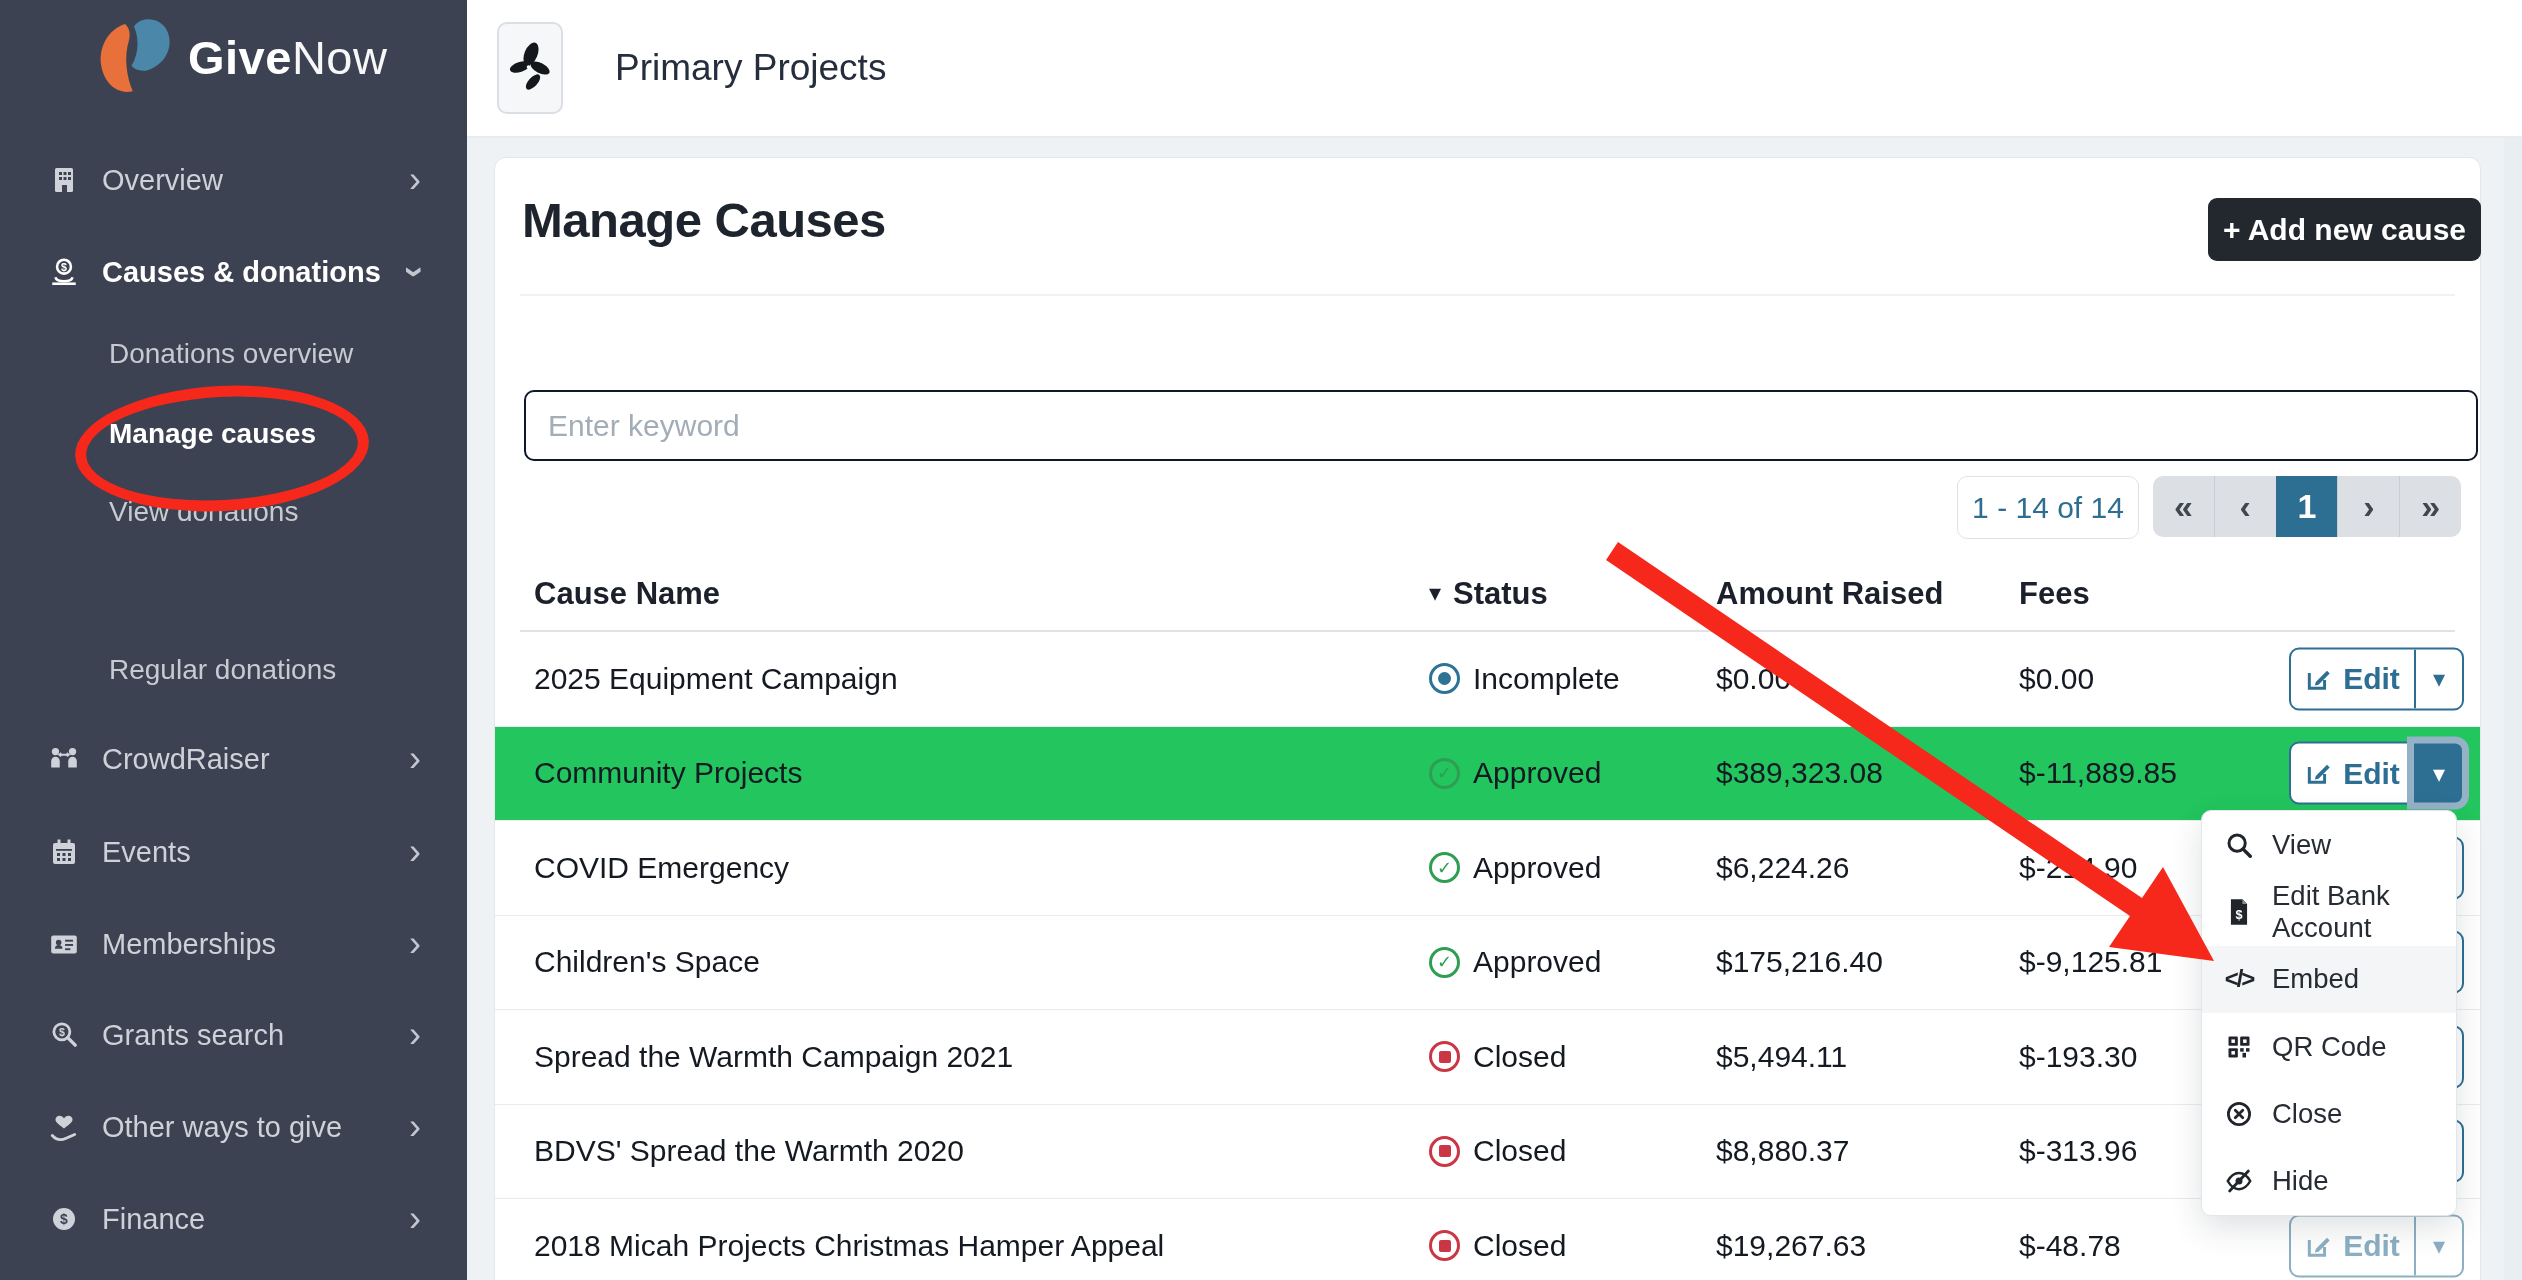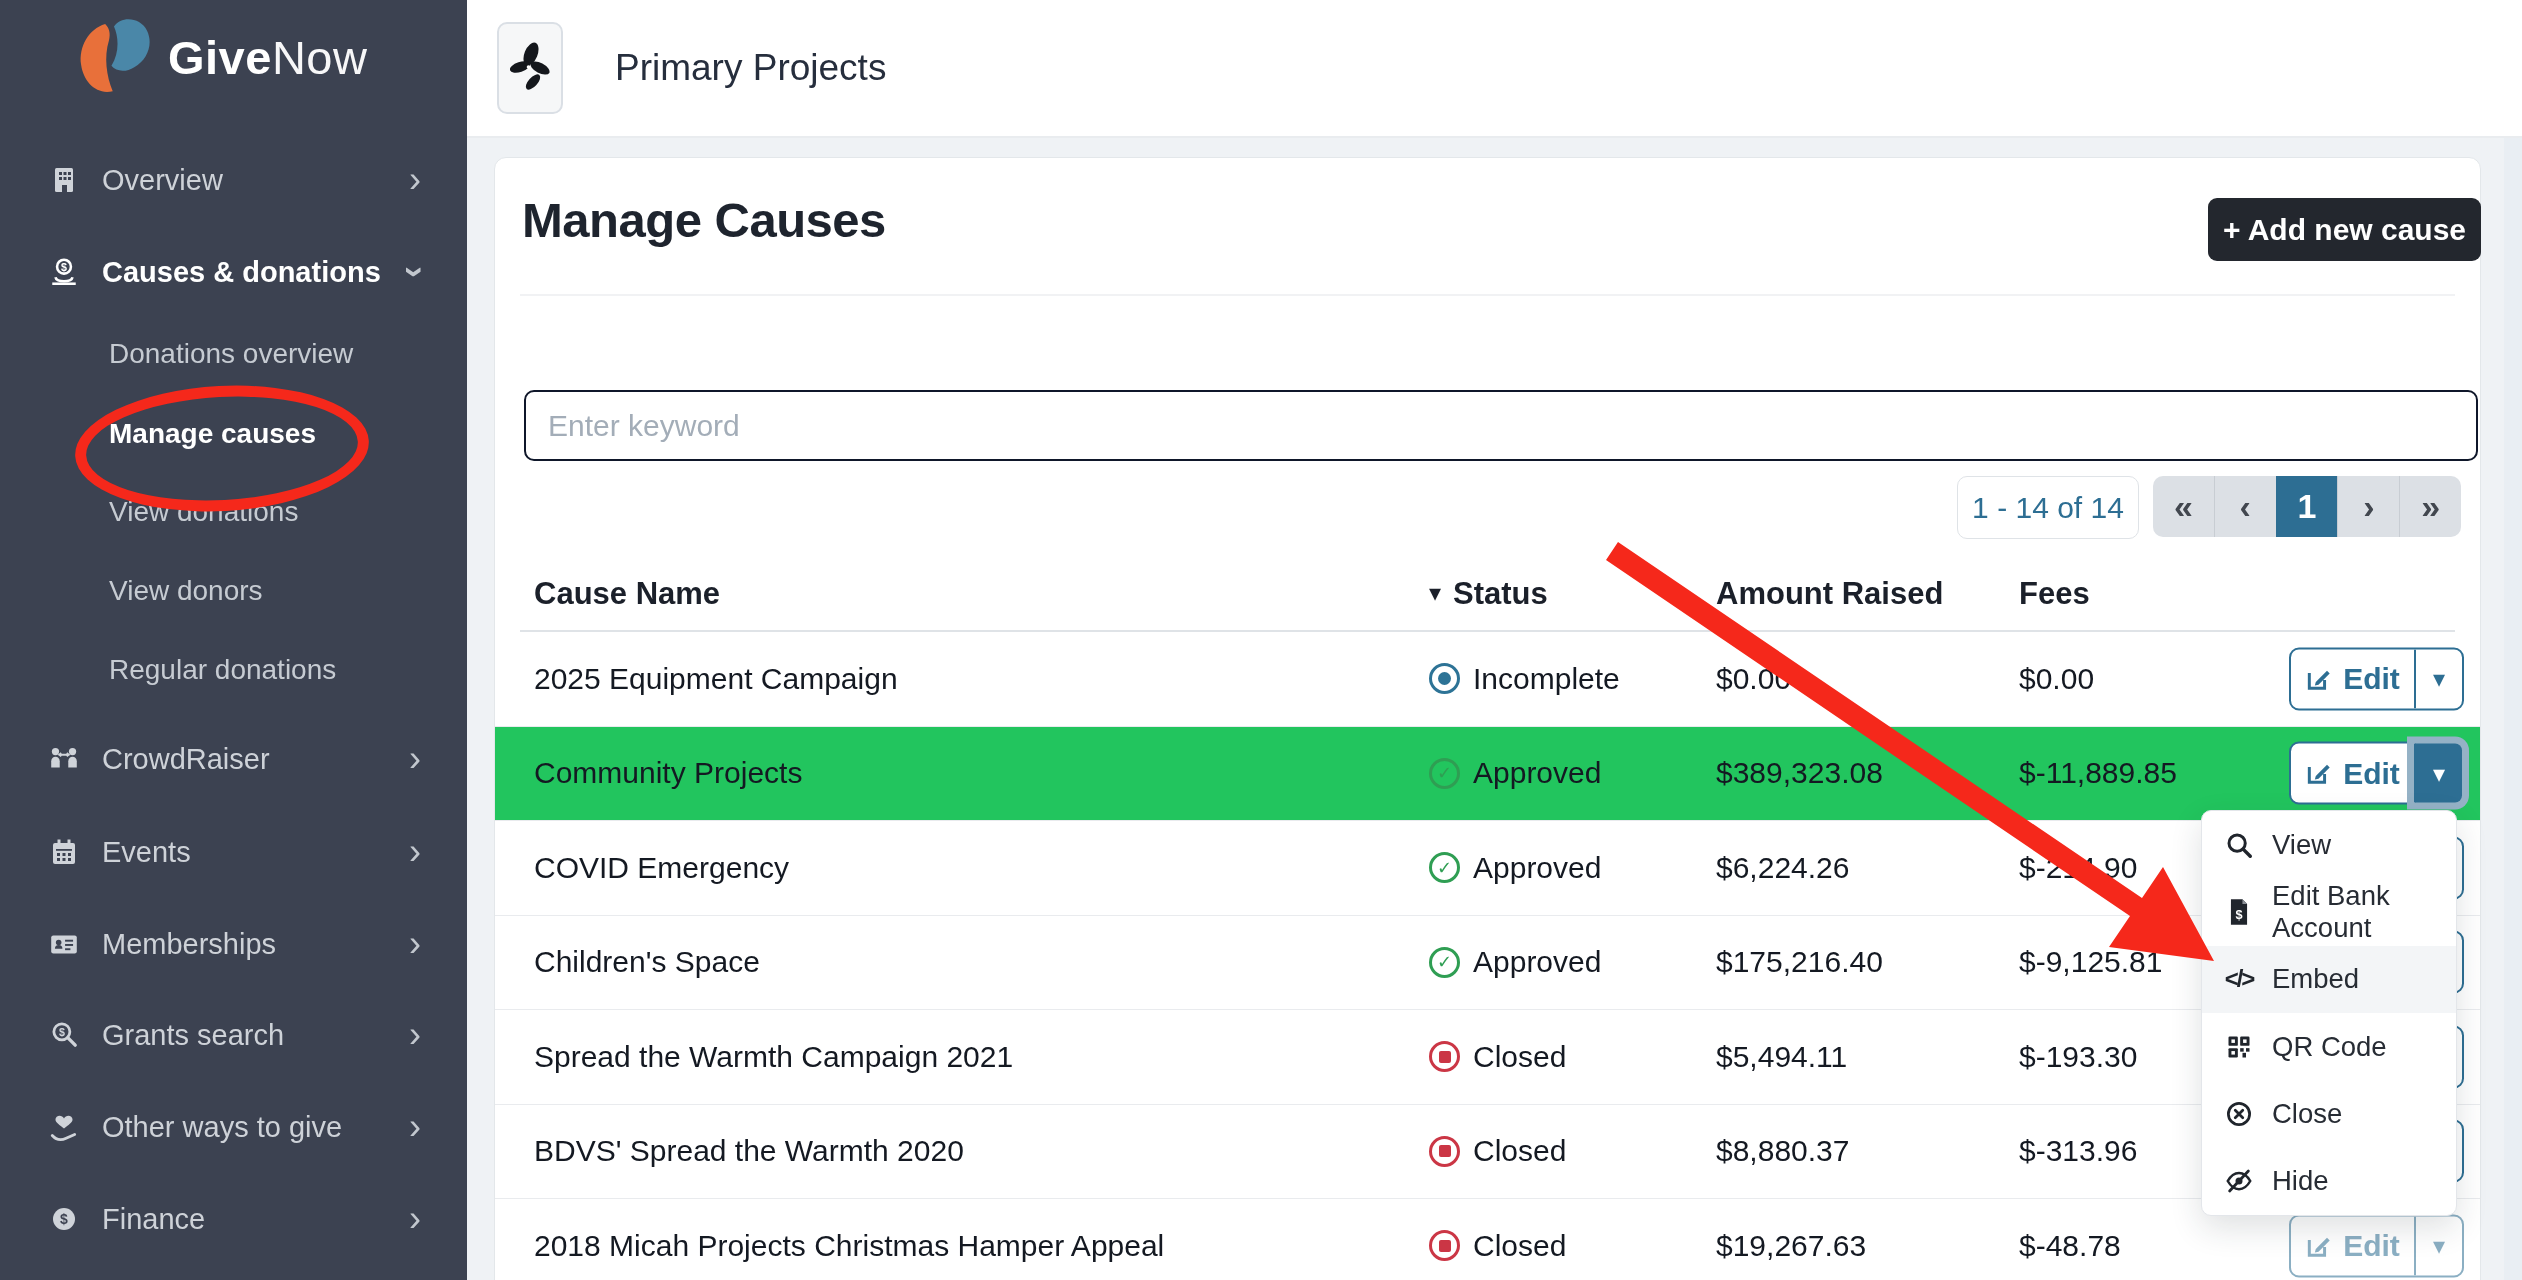--- a/index.html
+++ b/index.html
@@ -3,21 +3,21 @@
 <meta charset="utf-8">
 <style>
   html,body{margin:0;padding:0;}
   body{
     width:2522px;height:1280px;position:relative;overflow:hidden;
     font-family:"Liberation Sans","DejaVu Sans",sans-serif;
     background:#eff2f5;color:#20252c;
   }
   
   .sidebar{position:absolute;left:0;top:0;width:467px;height:1280px;background:#3c4251;z-index:5;}
-  .logo{position:absolute;left:76px;top:16px;display:flex;align-items:center;}
+  .logo{position:absolute;left:96px;top:16px;display:flex;align-items:center;}
   .logo-text{margin-left:16px;font-size:47px;color:#fff;letter-spacing:.5px;}
   .logo-text b{font-weight:700;}
   .logo-text span{font-weight:300;opacity:.96;}
   .nav-row{position:absolute;left:0;right:0;height:60px;display:flex;align-items:center;
     padding-left:46px;box-sizing:border-box;color:#ced2d8;font-size:29px;cursor:pointer;}
   .nav-row .nicon{width:36px;height:36px;flex:none;display:flex;align-items:center;justify-content:center;}
   .nav-row .nlabel{margin-left:20px;}
   .nav-row .chev{margin-left:auto;margin-right:46px;font-size:36px;color:#c2c7ce;line-height:0;}
   .chev.down{transform:rotate(90deg);display:inline-block;}
   .nav-row.active-section{color:#ffffff;font-weight:700;}
@@ -151,23 +151,20 @@
 
   <div class="sub-row" style="top:327px">
       <span>Donations overview</span>
     </div>
   <div class="sub-row active" style="top:407px">
       <span>Manage causes</span>
     </div>
   <div class="sub-row" style="top:485px">
       <span>View donations</span>
     </div>
-  <div class="sub-row" style="top:564px">
-      <span>View donors</span>
-    </div>
   <div class="sub-row" style="top:643px">
       <span>Regular donations</span>
     </div>
 
   <div class="nav-row" style="top:729px">
     <span class="nicon">
       <svg width="32" height="32" viewBox="0 0 30 30" fill="#cfd3d9">
           <circle cx="7" cy="8" r="3.4"></circle>
           <circle cx="23" cy="8" r="3.4"></circle>
       <path d="M3 23 v-6 a4 4 0 0 1 8 0 v6 z"></path>

